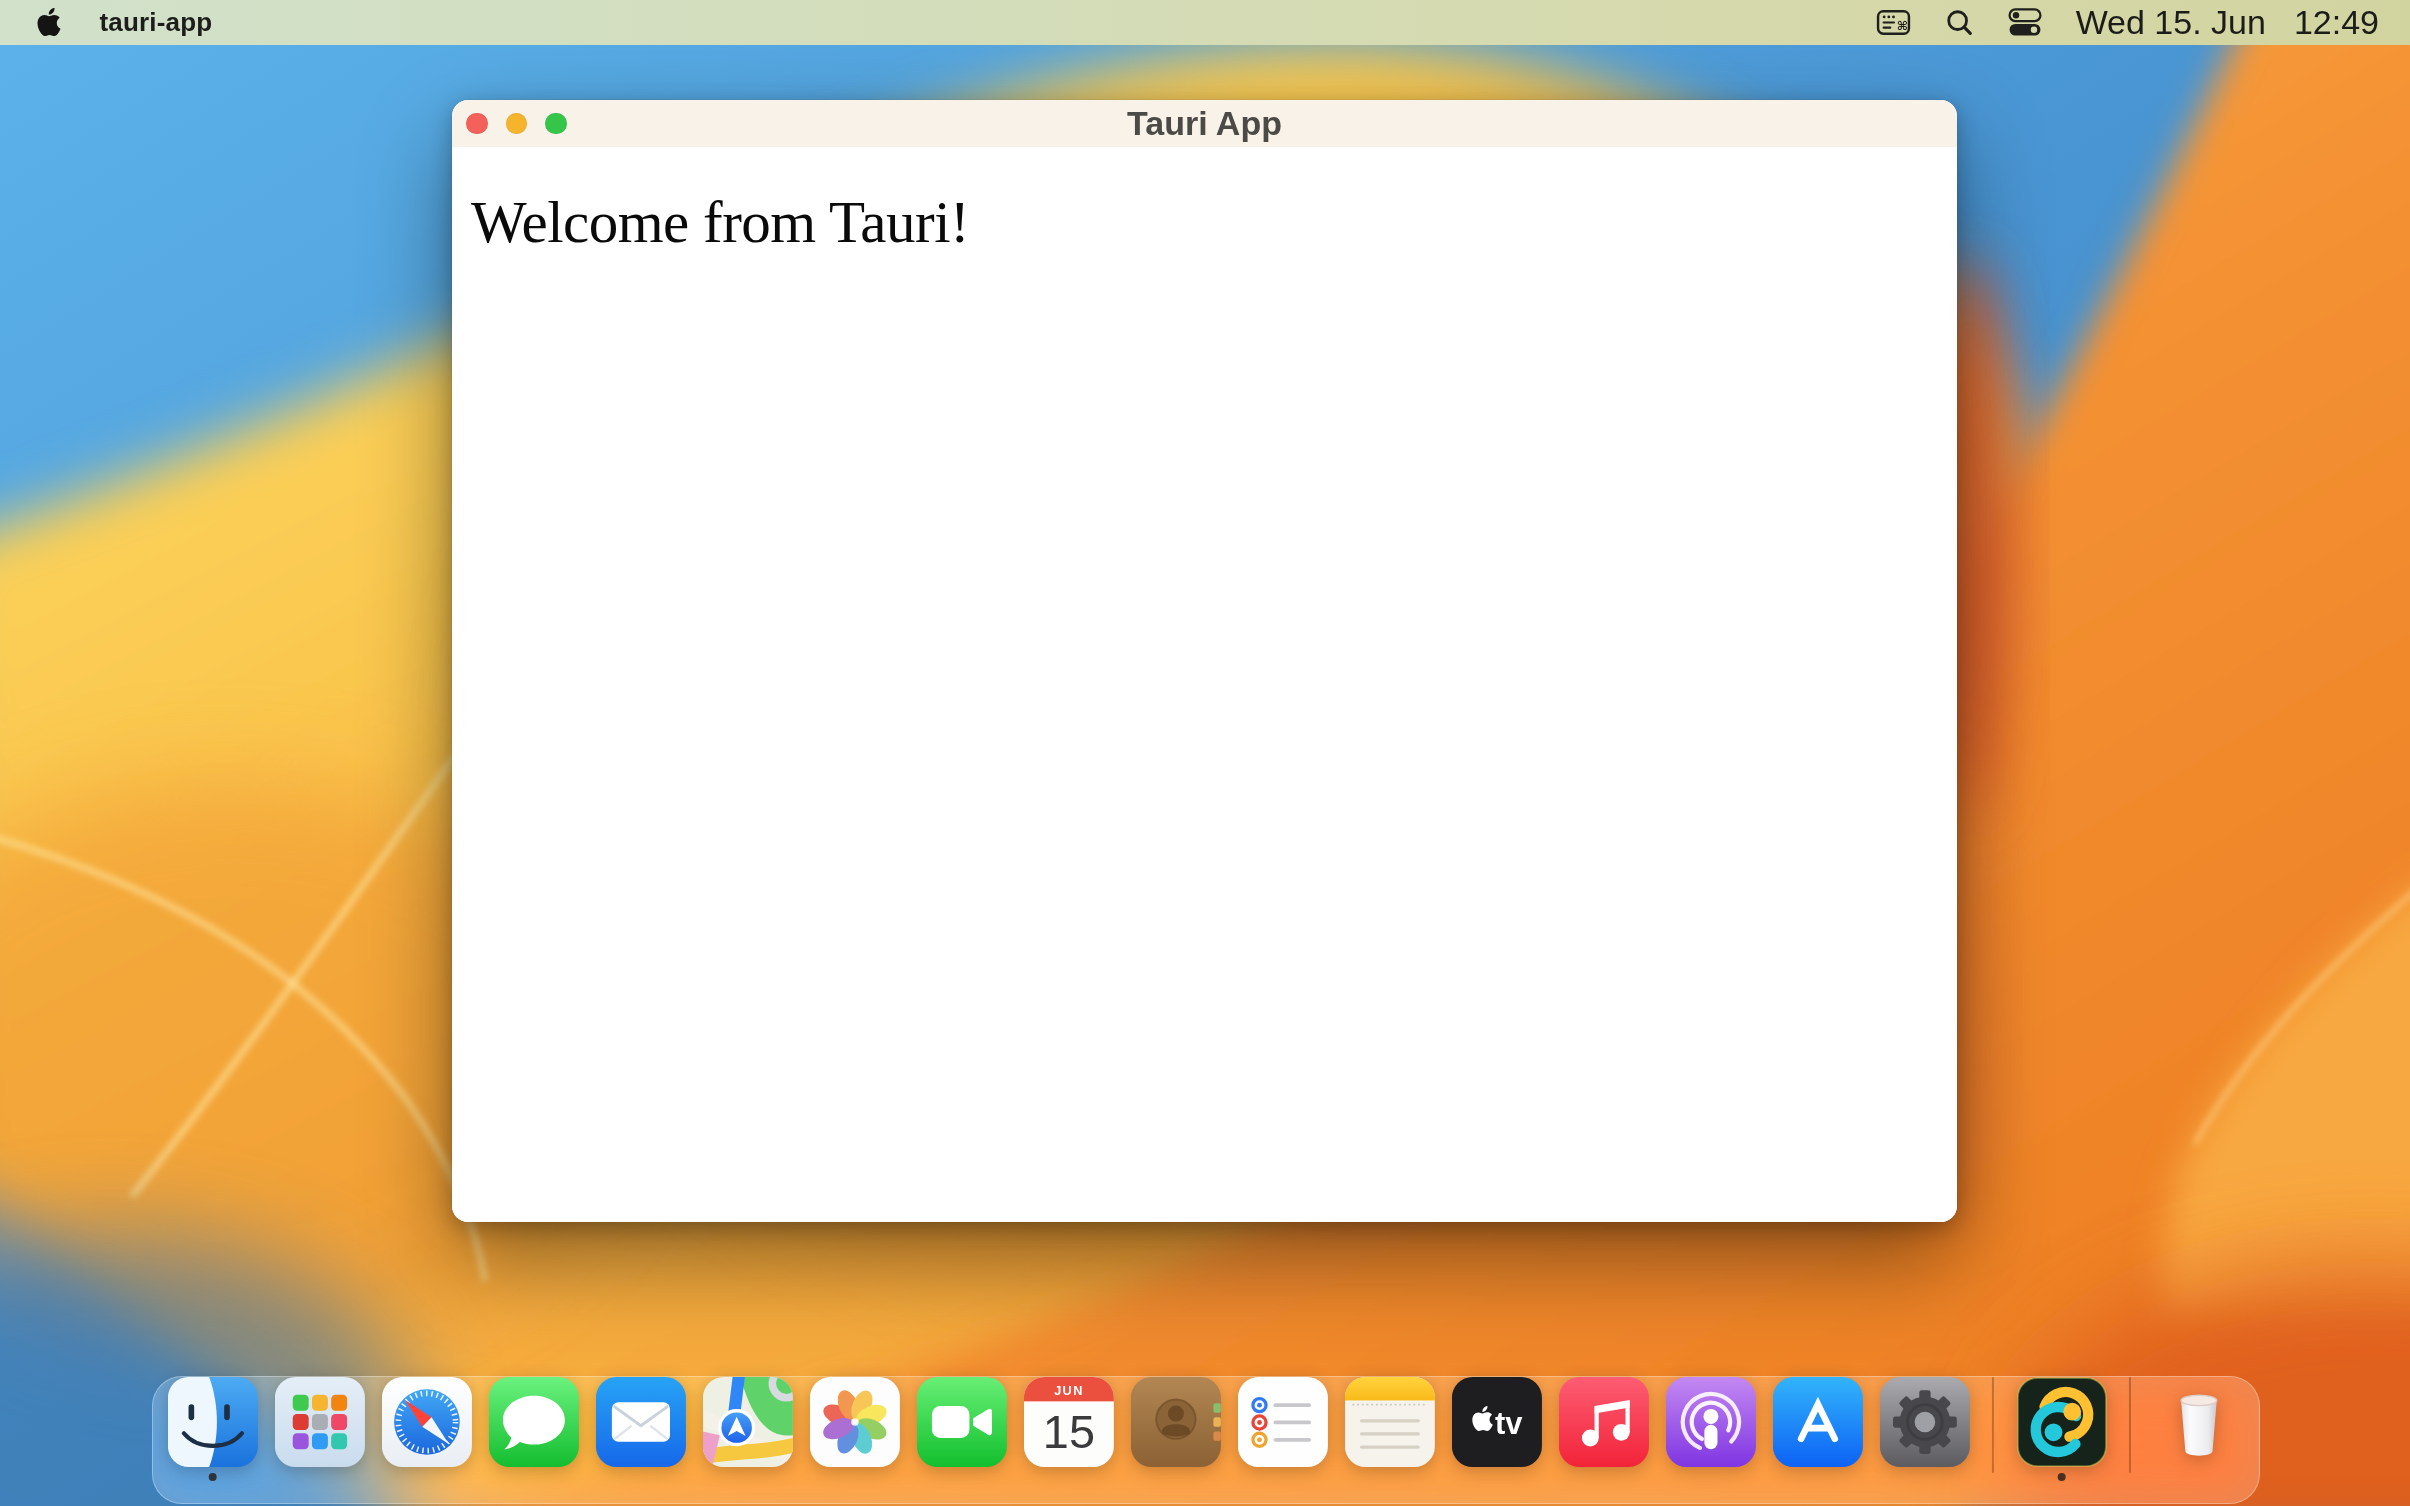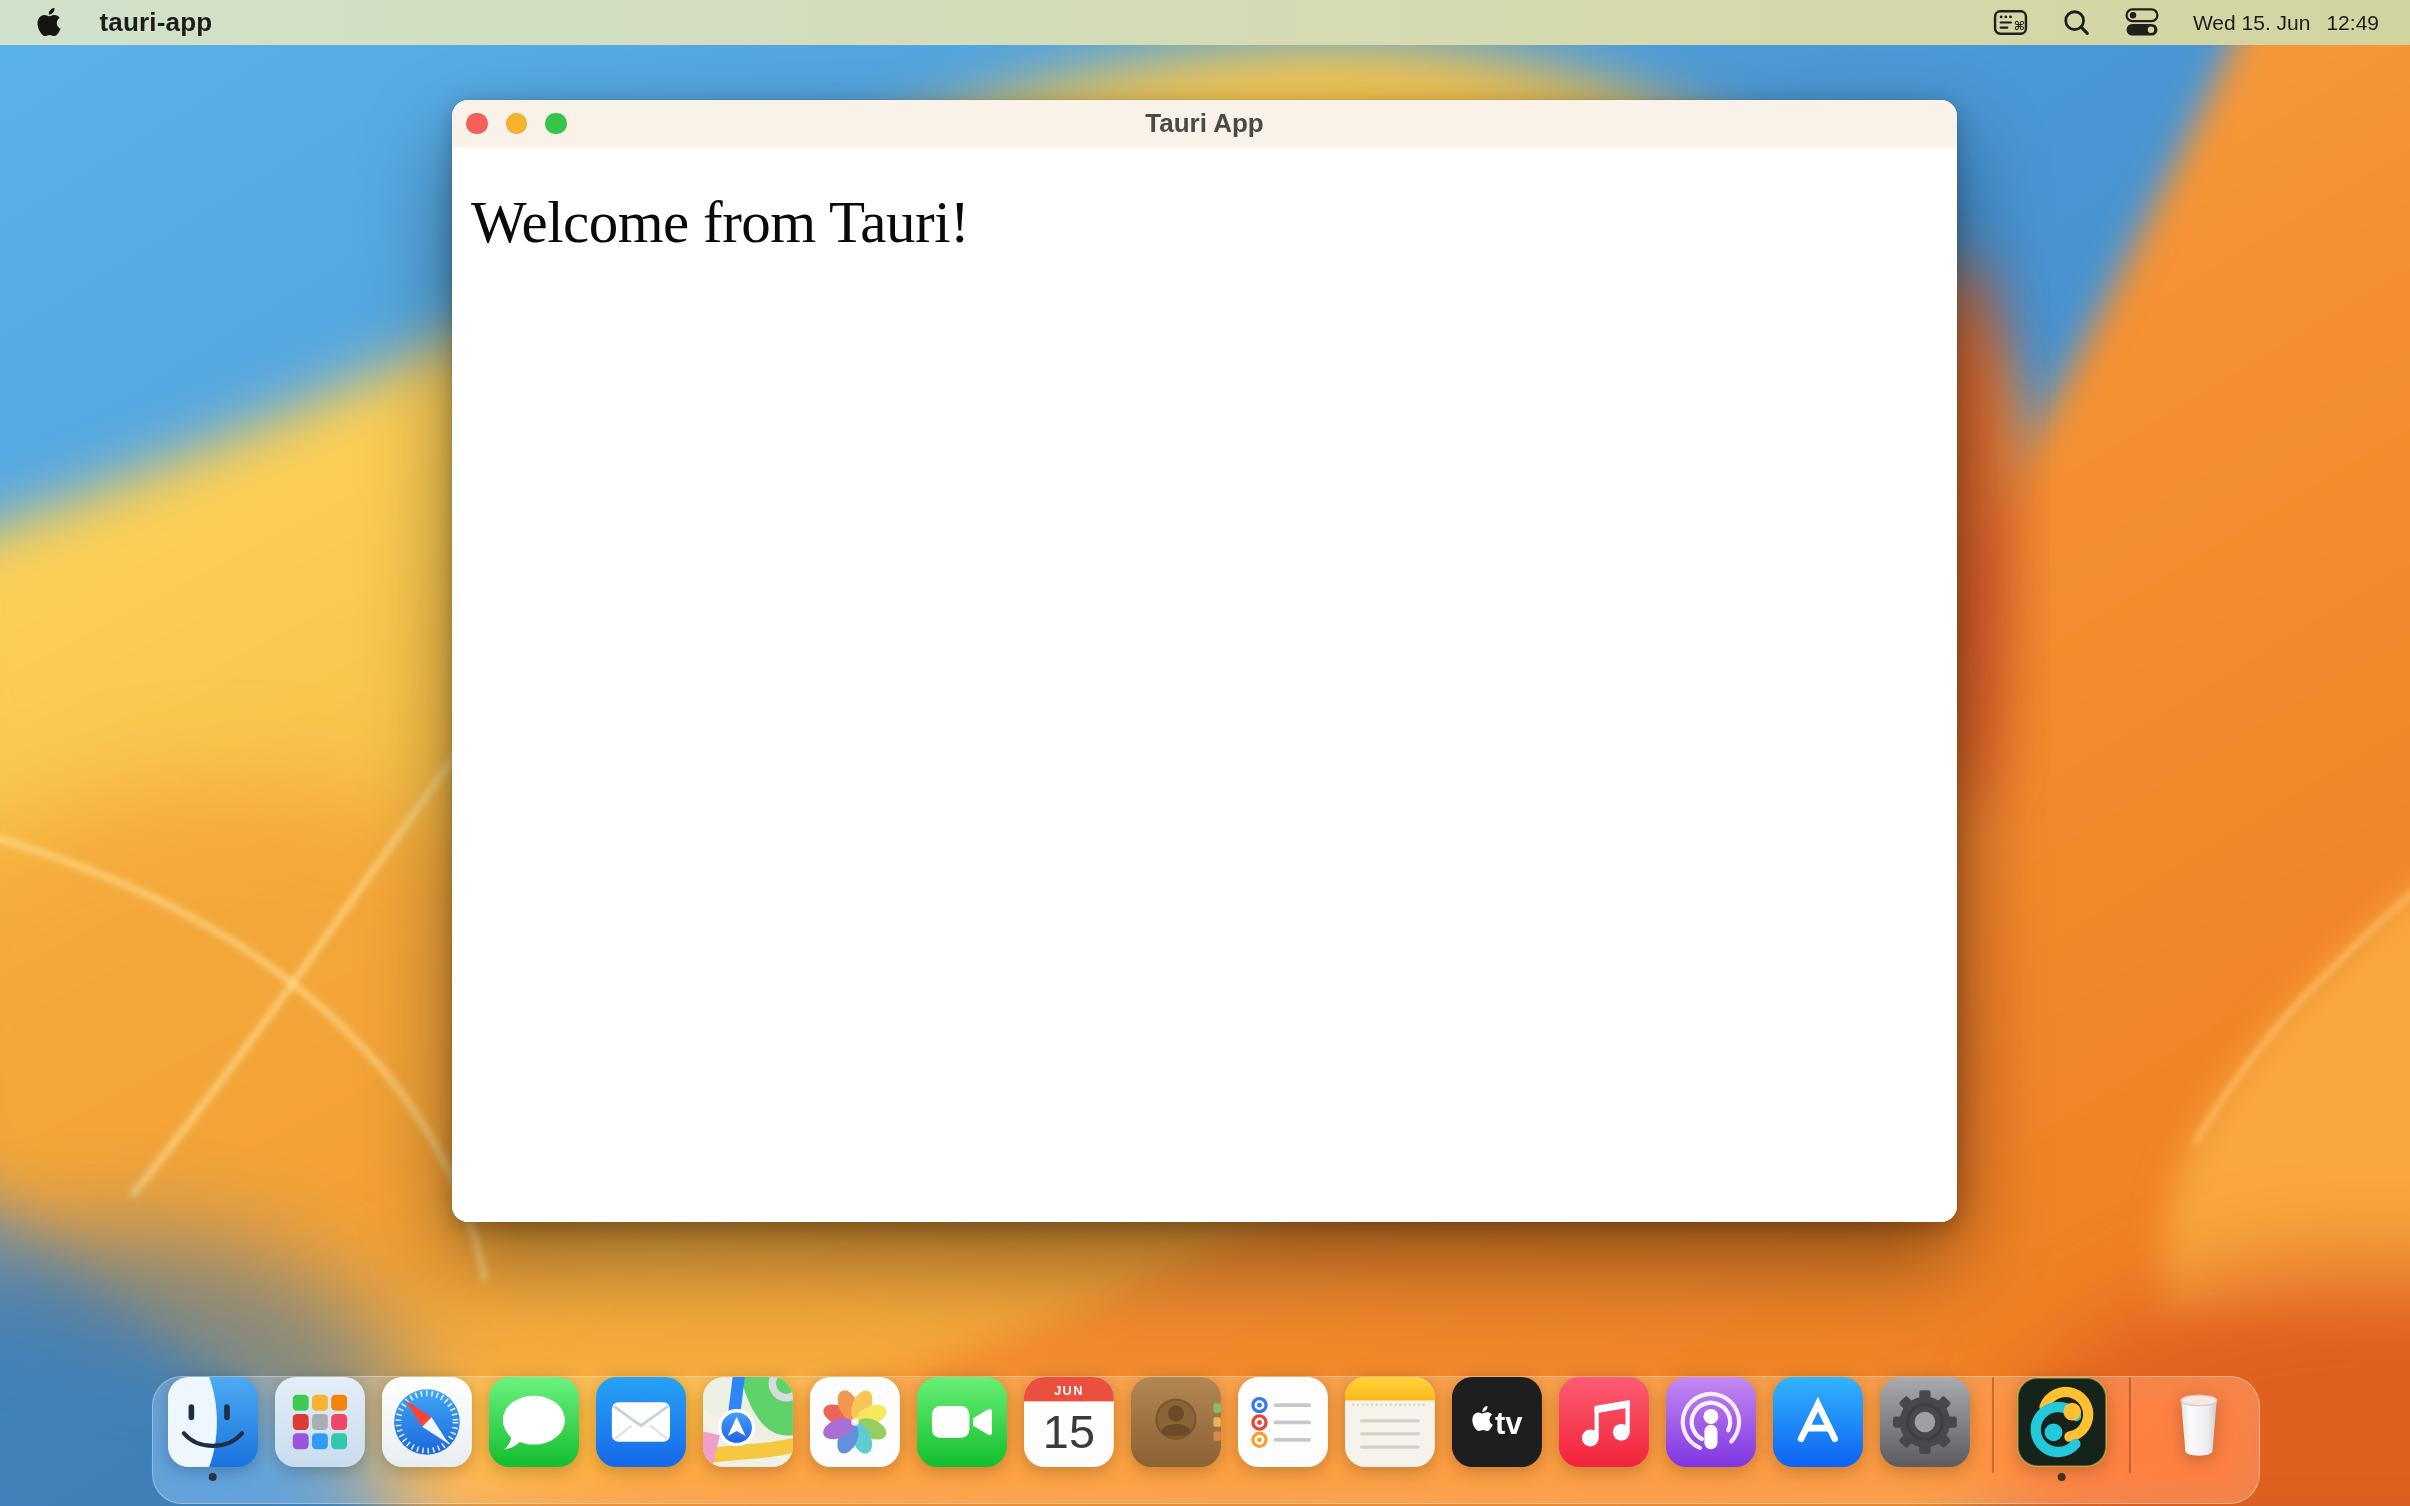--- a/index.html
+++ b/index.html
@@ -9,31 +9,31 @@
 
   
   .menubar{position:absolute;top:0;left:0;right:0;height:45px;box-sizing:border-box;
            display:flex;align-items:center;justify-content:space-between;padding:0 32px 0 36px;
            background:linear-gradient(90deg,#d1e1ca 0%,#d3ddbb 38%,#d6d9ac 70%,#d2d4a0 100%);
            z-index:30;}
   .mb-left{display:flex;align-items:center;gap:38px;}
   .mb-app{font-size:26px;font-weight:700;color:#1d1d1b;letter-spacing:0.2px;}
   .mb-right{display:flex;align-items:center;gap:34px;}
   .mb-icon{display:flex;align-items:center;}
-  .mb-clock{display:flex;align-items:center;gap:16px;font-size:21px;color:#1c1c1a;}
+  .mb-clock{display:flex;align-items:center;gap:28px;font-size:34px;color:#1c1c1a;}
 
   
   .window{position:absolute;left:452px;top:100px;width:1505px;height:1122px;border-radius:16px;
           background:#fff;overflow:hidden;z-index:20;
           box-shadow:0 40px 89px rgba(0,0,0,.42),0 5.6px 21px rgba(0,0,0,.25),0 0 0.9px rgba(0,0,0,.35);}
   .titlebar{position:relative;height:47px;background:#f8f2e9;display:flex;align-items:center;justify-content:center;}
   .lights{position:absolute;left:14px;top:0;height:100%;display:flex;align-items:center;gap:18px;}
   .light{width:21.7px;height:21.7px;border-radius:50%;border:none;padding:0;cursor:default;
          box-shadow:inset 0 0 0.9px rgba(0,0,0,.25);}
-  .win-title{font-size:26px;font-weight:700;color:#4c4a47;}
+  .win-title{font-size:34px;font-weight:700;color:#4c4a47;}
   .win-content{height:1075px;background:#fff;padding:0 19px;box-sizing:border-box;}
   .win-content h1{font-family:"Liberation Serif",serif;font-size:59px;font-weight:400;
                   margin:41px 0 0 0;color:#0a0a0a;letter-spacing:-0.5px;}
 
   
   .dock{position:absolute;bottom:2.8px;left:50%;transform:translateX(-50%);height:128px;
         display:flex;align-items:flex-start;gap:17px;padding:0 15px;border-radius:30px;
         background:rgba(252,252,252,.26);border:0.9px solid rgba(255,255,255,.32);
         box-sizing:border-box;backdrop-filter:blur(24.5px) saturate(1.5);z-index:25;}
   .dock-item{position:relative;width:90px;height:90px;flex:none;cursor:pointer;}

